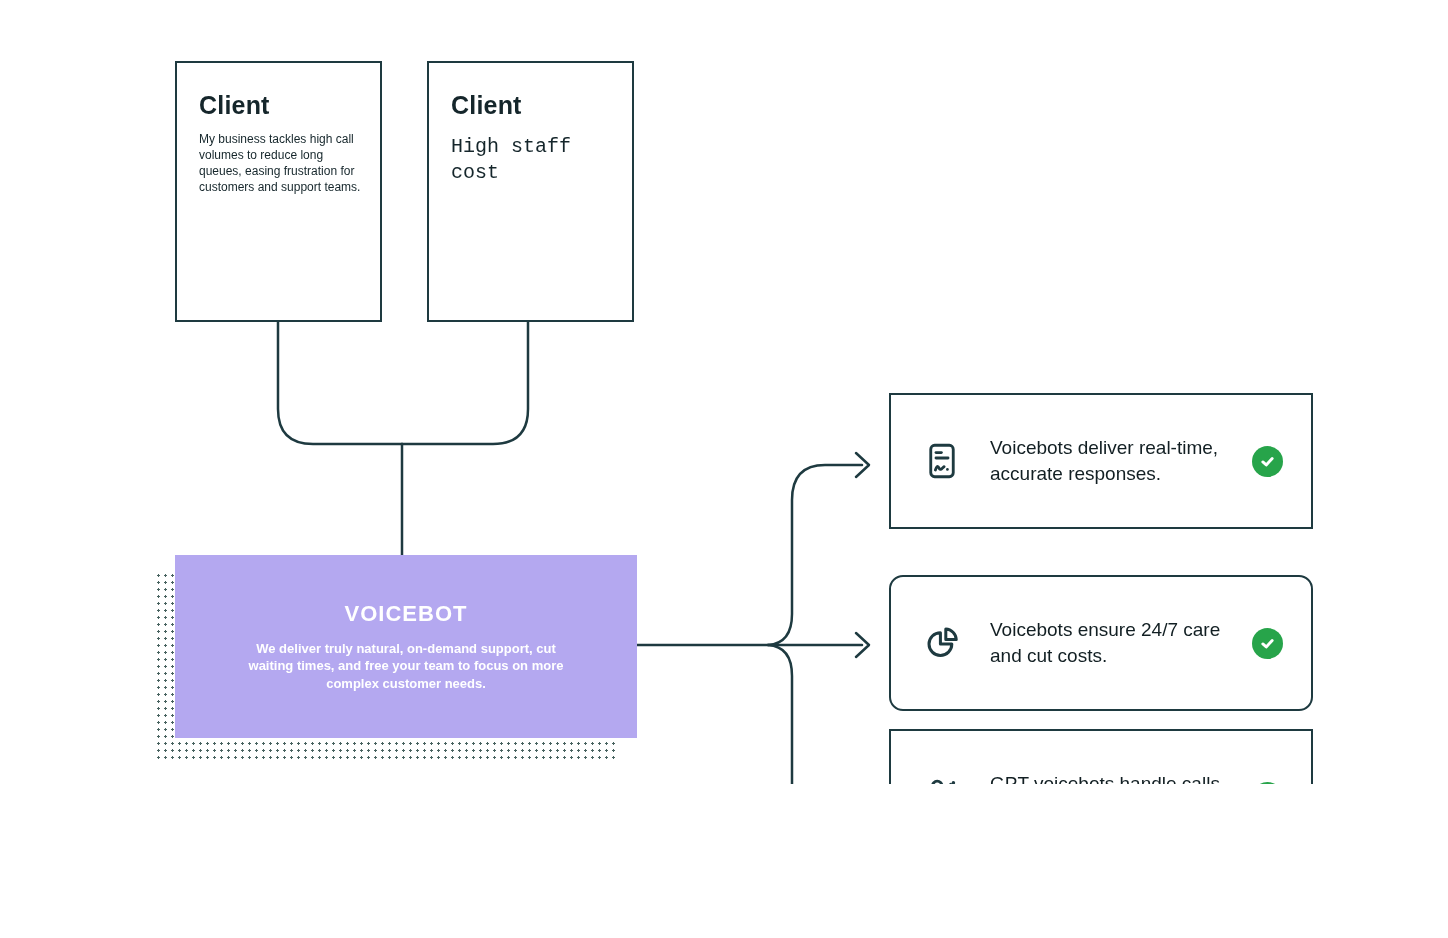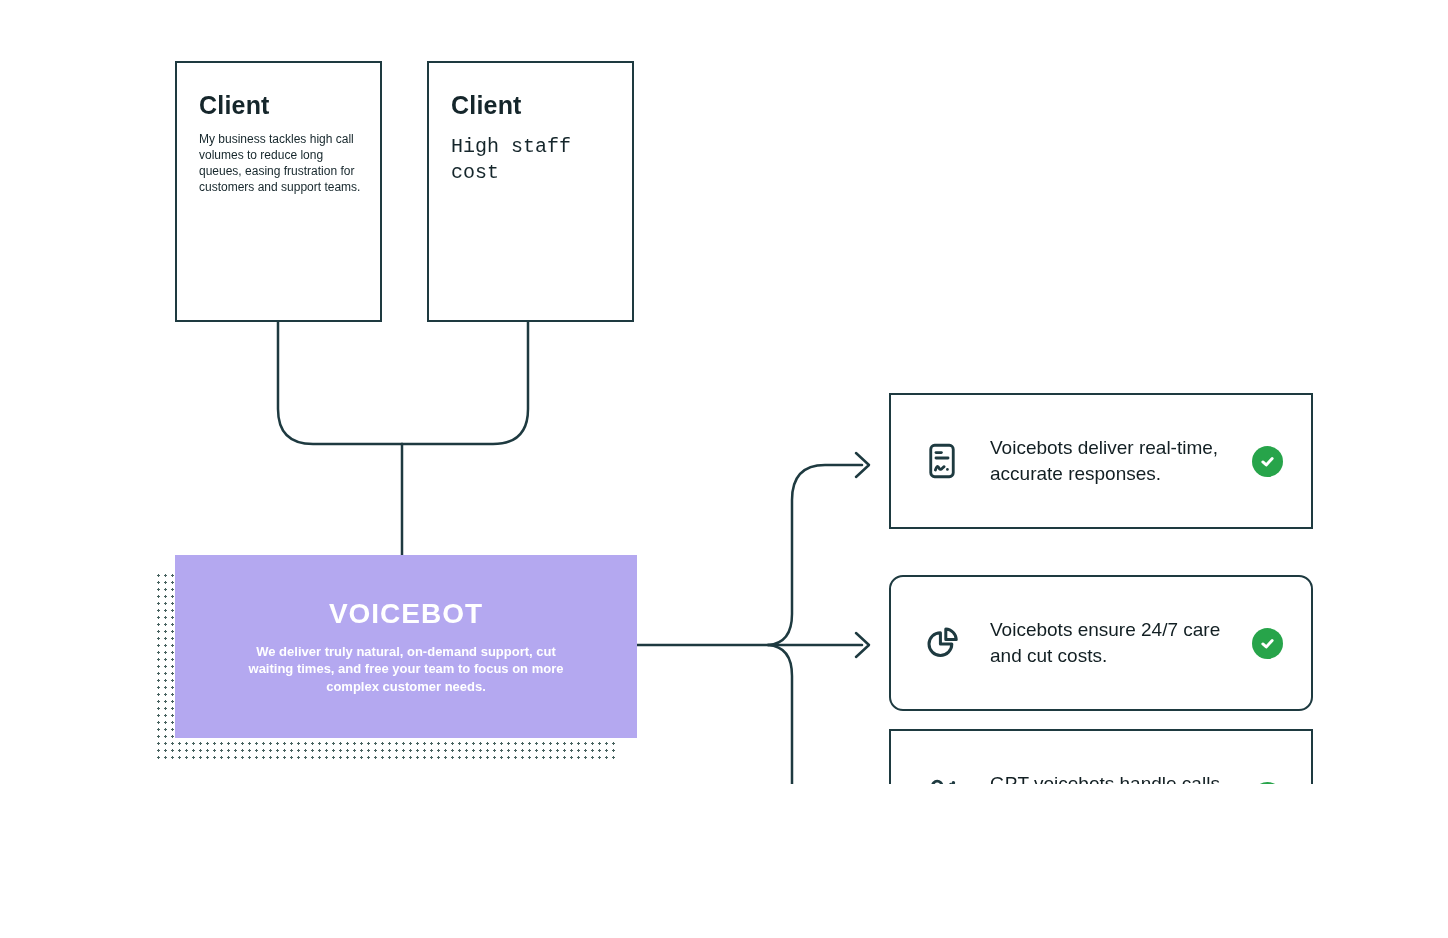--- a/index.html
+++ b/index.html
@@ -27,21 +27,21 @@
   .client-body{font-size:12px;line-height:1.33;width:164px;}
   .client-body.big{font-size:20px;line-height:1.3;width:170px;margin-top:14px;font-family:Liberation Mono, monospace;}
 
   .pattern{position:absolute;left:155px;top:572px;width:462px;height:188px;
     background-image:radial-gradient(circle,var(--dots) 1.15px,transparent 1.35px);
     background-size:7px 7px;z-index:0;}
 
   .voicebot{position:absolute;left:175px;top:555px;width:462px;height:183px;
     background:var(--purple);z-index:1;display:flex;flex-direction:column;
     align-items:center;justify-content:center;text-align:center;color:var(--white);}
-  .voicebot-title{font-size:28px;font-weight:600;letter-spacing:1px;margin-bottom:13px;}
+  .voicebot-title{font-size:22px;font-weight:600;letter-spacing:1px;margin-bottom:13px;}
   .voicebot-desc{font-size:13px;font-weight:700;line-height:1.33;width:344px;}
 
   .benefit{left:889px;width:424px;height:136px;display:flex;align-items:center;}
   .benefit-1{top:393px;}
   .benefit-2{top:575px;border-radius:14px;}
   .benefit-3{top:729px;}
   .benefit-icon{margin-left:32px;width:38px;height:44px;flex:0 0 auto;display:flex;align-items:center;justify-content:center;}
   .benefit-icon svg{stroke:var(--line);fill:none;stroke-linecap:round;stroke-linejoin:round;}
   .benefit-icon .dot{fill:var(--line);stroke:none;}
   .benefit-text{margin-left:29px;width:232px;font-size:19px;line-height:1.37;color:#121f23;}

